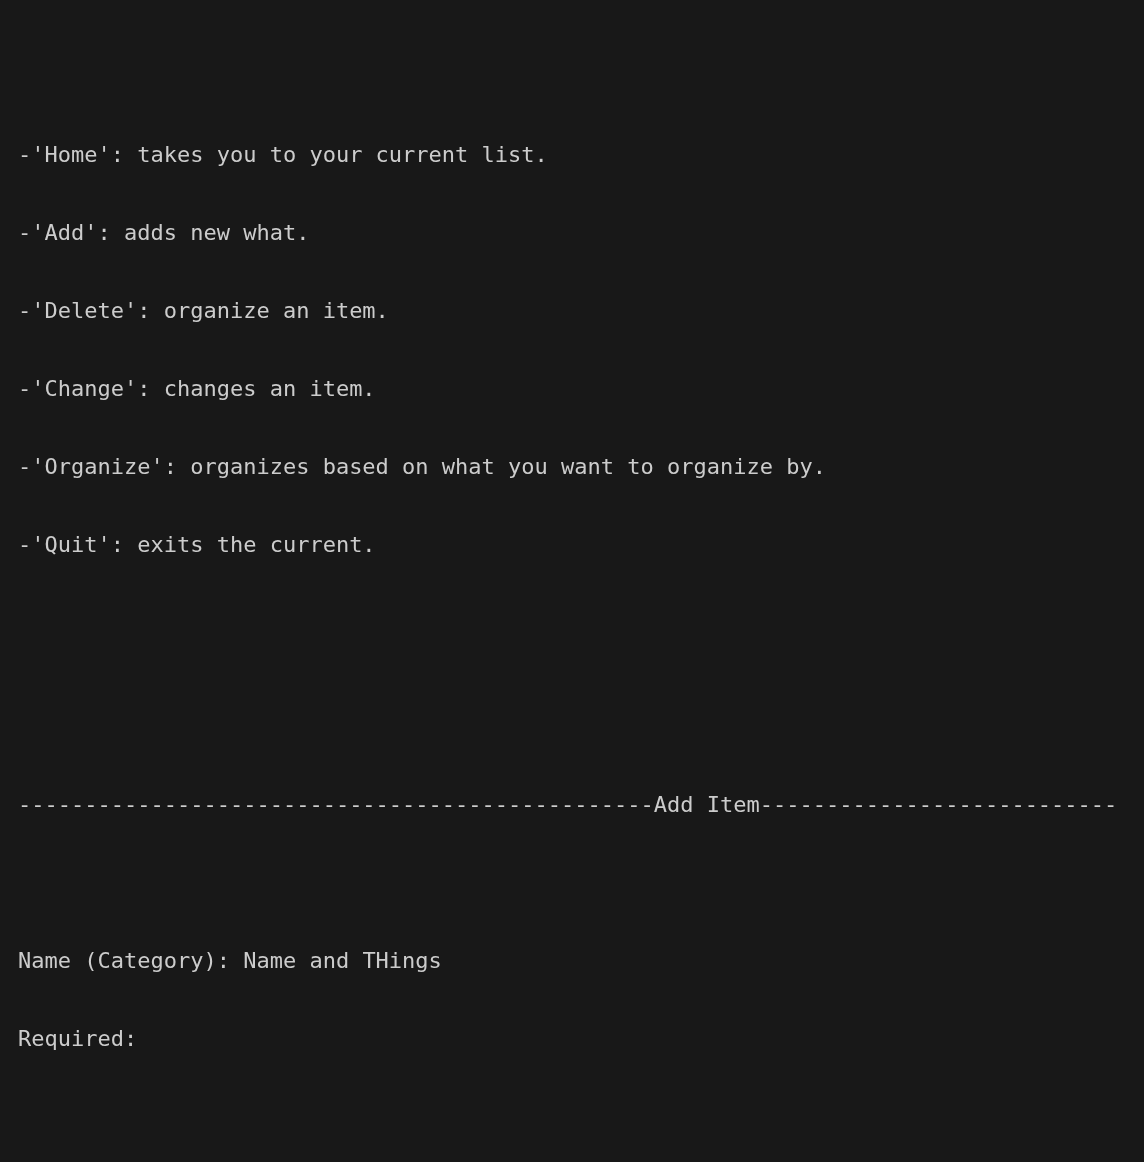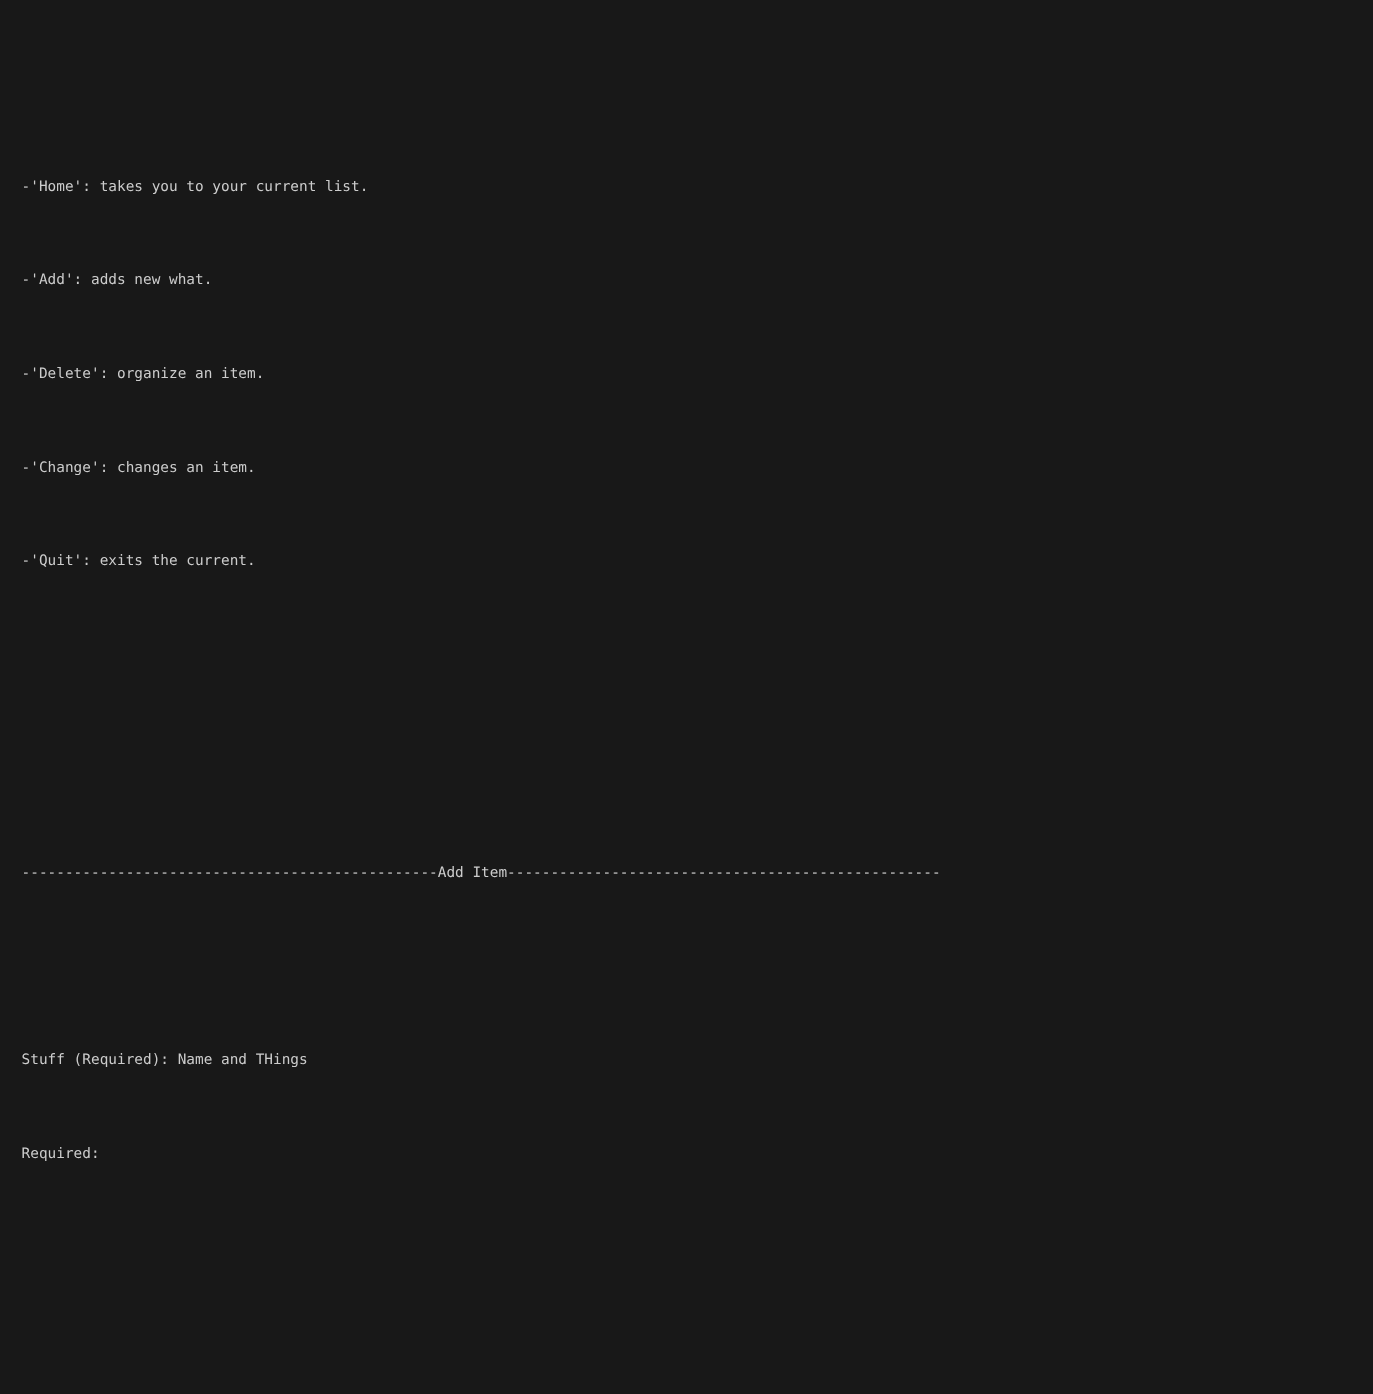--- a/index.html
+++ b/index.html
@@ -8,48 +8,49 @@
     background: #181818;
   }
   .terminal {
     position: relative;
     width: 1144px;
     height: 1162px;
     box-sizing: border-box;
     background: #181818;
     color: #cccccc;
     font-family: "DejaVu Sans Mono", monospace;
-    font-size: 12px;
+    font-size: 22px;
     line-height: 26px;
     padding: 38px 0 0 18px;
     overflow: hidden;
     white-space: pre;
   }
   .line { height: 26px; overflow: hidden; }
   .sep  { width: 1098px; }
 </style>
 </head>
 <body>
 
 <div class="terminal">
 
   
   <div class="line">-'Home': takes you to your current list.</div>
   <div class="line">-'Add': adds new what.</div>
   <div class="line">-'Delete': organize an item.</div>
   <div class="line">-'Change': changes an item.</div>
+  <div class="line">-'Organize': organizes based on what you want to organize by.</div>
   <div class="line">-'Quit': exits the current.</div>
   <div class="line"></div>
 
   
 
   
   <div class="line sep">------------------------------------------------Add Item--------------------------------------------------</div>
   <div class="line"></div>
-  <div class="line"><span>Stuff (Required): </span><span>Name and THings</span></div>
+  <div class="line"><span>Name (Category): </span><span>Name and THings</span></div>
   <div class="line"><span>Required: </span><span></span></div>
   
   
   
   
 
   
   
   
   

